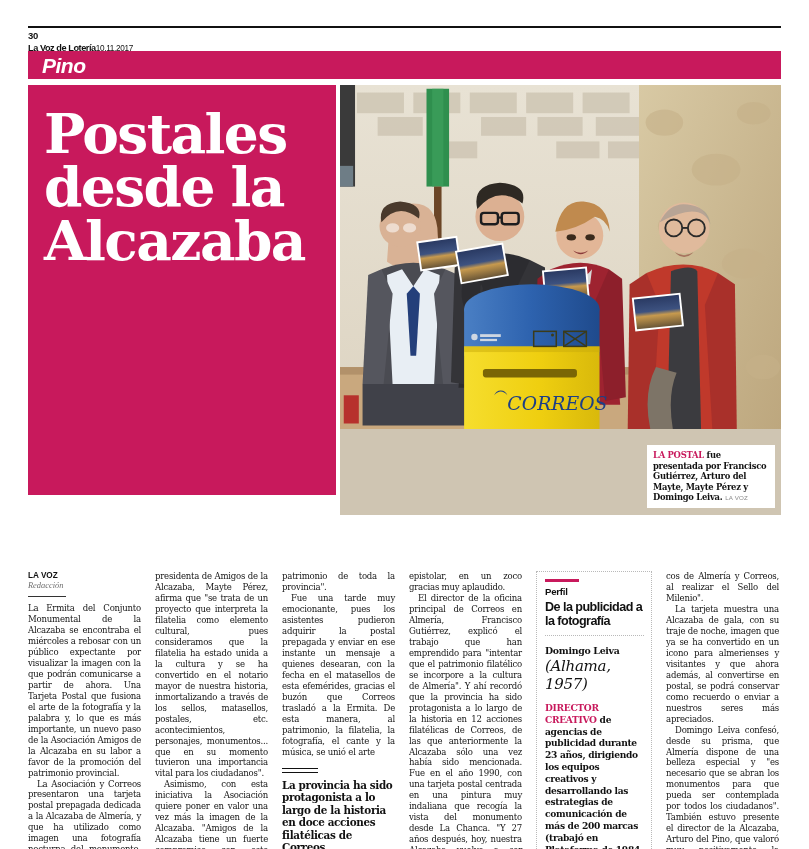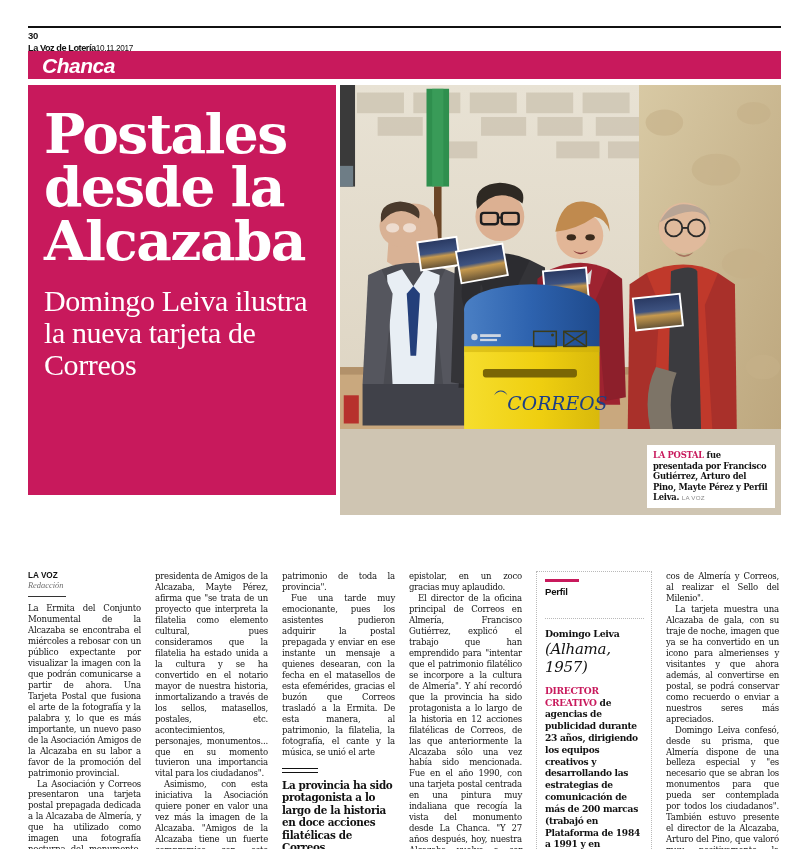--- a/index.html
+++ b/index.html
@@ -150,21 +150,21 @@
   
   .perfil-box{
     border:1.6px dotted #b9b9b9;
     box-sizing:border-box;
     padding:7px 7px 8px 8px;
     height:100%;
   }
   .perfil-rule{width:34px;height:3px;background:#c8195c;margin-bottom:4px;}
   .perfil-label{
     font-family:"Liberation Sans", sans-serif;
-    font-weight:bold;font-size:9.6px;color:#111;margin-bottom:21px;letter-spacing:-0.2px;
+    font-weight:bold;font-size:9.6px;color:#111;margin-bottom:3px;letter-spacing:-0.2px;
   }
   .perfil-title{
     font-family:"Liberation Sans", sans-serif;
     font-weight:bold;font-size:12.6px;line-height:1.12;color:#111;
     letter-spacing:-0.55px;margin-bottom:7px;
   }
   .perfil-sep{border-top:1.4px dotted #b9b9b9;margin:0 0 9px 0;}
   .perfil-name{
     font-family:"DejaVu Serif", serif;font-weight:bold;
     font-size:9.4px;color:#111;letter-spacing:-0.3px;line-height:1.25;
@@ -186,28 +186,27 @@
 <div class="page">
 
   <div class="masthead">
     <div class="folio">30</div>
     <div class="masthead-right">
       <span class="paper">La Voz de Lotería</span><span class="date">10.11.2017</span>
     </div>
   </div>
 
   <div class="section-bar">
-    <div class="section-name">Chanca</div>
+    <div class="section-name">Pino</div>
   </div>
 
   <div class="hero">
 
     <div class="hero-head">
       <h1 class="headline">Postales desde la Alcazaba</h1>
-      <h2 class="subhead">Domingo Leiva ilustra la nueva tarjeta de Correos</h2>
     </div>
 
     <div class="hero-photo">
       <svg class="photo-inner" viewBox="0 0 469 366" preserveAspectRatio="xMidYMid slice">
         <defs>
           <linearGradient id="wallg" x1="0" y1="0" x2="0" y2="1">
             <stop offset="0" stop-color="#e8e2d4"></stop>
               <stop offset="1" stop-color="#ddd4c2"></stop>
           </linearGradient>
           <linearGradient id="stoneg" x1="0" y1="0" x2="1" y2="1">
@@ -359,21 +358,21 @@
           </g>
           <g opacity="0.85">
             <circle cx="143" cy="268" r="3.4" fill="#e8e8e8"></circle>
             <rect x="149" y="265" width="22" height="3" fill="#e8e8e8"></rect>
             <rect x="149" y="270" width="18" height="2.4" fill="#e8e8e8"></rect>
           </g>
         </g>
       </svg>
 
       <div class="photo-caption">
-        <span class="kicker">LA POSTAL</span><span> fue presentada por Francisco Gutiérrez, Arturo del Pino, Mayte Pérez y Perfil Leiva.</span>
+        <span class="kicker">LA POSTAL</span><span> fue presentada por Francisco Gutiérrez, Arturo del Mayte, Mayte Pérez y Domingo Leiva.</span>
         <span class="credit">LA VOZ</span>
       </div>
     </div>
   </div>
 
 
   <div class="columns">
 
     <div class="col">
       <div class="byline">LA VOZ</div>
@@ -402,20 +401,21 @@
     <div class="col">
       <p class="body">epistolar, en un zoco gracias muy aplaudido.</p>
       <p class="body">El director de la oficina principal de Correos en Almería, Francisco Gutiérrez, explicó el trabajo que han emprendido para "intentar que el patrimonio filatélico se incorpore a la cultura de Almería". Y ahí recordó que la provincia ha sido protagonista a lo largo de la historia en 12 acciones filatélicas de Correos, de las que anteriormente la Alcazaba sólo una vez había sido mencionada. Fue en el año 1990, con una tarjeta postal centrada en una pintura muy indaliana que recogía la vista del monumento desde La Chanca. "Y 27 años después, hoy, nuestra Alcazaba vuelve a ser protagonista de una nueva tarjeta postal con una fotografía de Domingo Leiva", añade Mayte Pérez.</p>
 
     </div>
 
     <div class="col wide5">
       <div class="perfil-box">
         <div class="perfil-rule"></div>
         <div class="perfil-label">Perfil</div>
+        <div class="perfil-title">De la publicidad a la fotografía</div>
         <div class="perfil-sep"></div>
         <div class="perfil-name">Domingo Leiva</div>
         <div class="perfil-origin">(Alhama, 1957)</div>
         <div class="perfil-body">
           <span class="role">DIRECTOR CREATIVO</span><span> de agencias de publicidad durante 23 años, dirigiendo los equipos creativos y desarrollando las estrategias de comunicación de más de 200 marcas (trabajó en Plataforma de 1984 a 1991 y en Estrategia Creativa de 1992 a 2007). Su otra gran pasión es la fotografía: sus imágenes han ilustrado puzzles, sellos, calendarios, billetes de Lotería Nacional y campañas de turismo y han aparecido en medios como 'El País', 'The Boston Globe' o 'The Guardian'.</span>
         </div>
       </div>
     </div>
 
     <div class="col">

